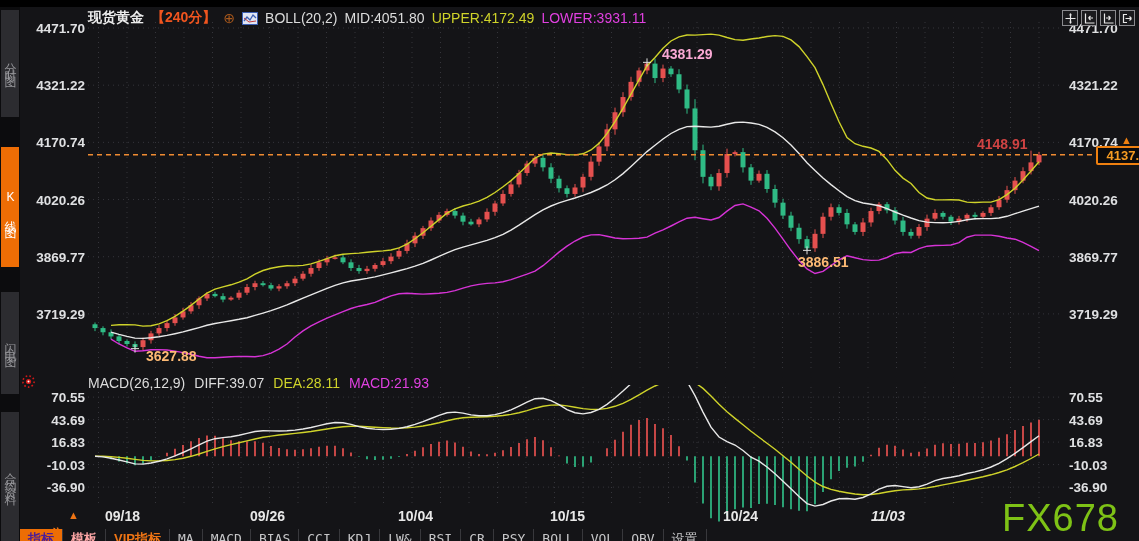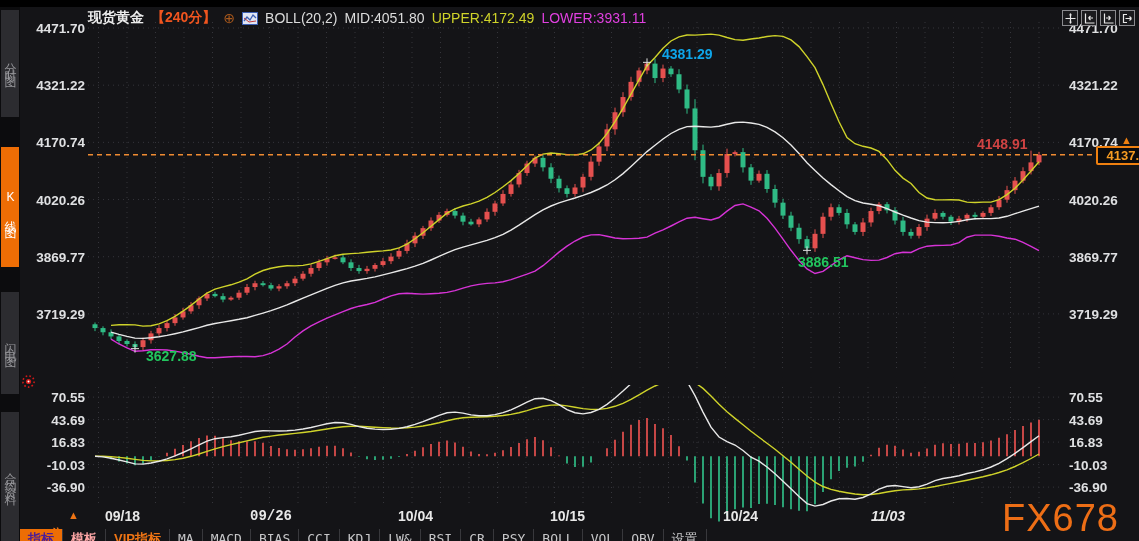--- a/index.html
+++ b/index.html
@@ -23,21 +23,21 @@
   .circle-plus{color:#a8581c;font-size:14px;line-height:14px;}
   
   .topicons{position:absolute;right:4px;top:3px;display:flex;gap:3px;z-index:6;}
   .icobox{width:14px;height:14px;border:1px solid #8a8a8e;background:#1a1a1d;display:flex;
           align-items:center;justify-content:center;cursor:pointer;}
   
   .macdhdr{position:absolute;left:88px;top:368px;display:flex;gap:9px;font-size:14px;z-index:6;white-space:nowrap;}
   .macdhdr .w{color:#dcdcdc;} .macdhdr .y{color:#cfd32a;} .macdhdr .m{color:#e040e0;}
   
   .ann{position:absolute;font-size:14px;font-weight:700;z-index:6;white-space:nowrap;}
-  .ann.red1{color:#0ea5e9;text-align:right;} .ann.red2{color:#d04343;} .ann.grn{color:#22c55e;}
+  .ann.red1{color:#f9a8d4;text-align:right;} .ann.red2{color:#d04343;} .ann.grn{color:#fdba74;}
   .pricetag{position:absolute;left:1096px;top:139px;width:68px;height:19px;z-index:7;
             border:2px solid #ef8010;background:#0b0b0d;color:#f59b22;font-size:13px;font-weight:700;
             display:flex;align-items:center;justify-content:center;border-radius:2px;box-sizing:border-box;}
   .tagarrow{position:absolute;left:1121px;top:127px;color:#ef8010;font-size:11px;z-index:7;}
   
   .alertdot{position:absolute;left:22px;top:367px;z-index:6;}
   
   .xaxis{position:absolute;left:0;top:498px;width:1139px;height:24px;z-index:6;}
   .xlabel{position:absolute;top:3px;font-size:14px;font-weight:700;color:#e8e8e8;}
   .period-lab{position:absolute;left:26px;top:21px;font-size:14px;font-weight:700;color:#ee7414;}
@@ -45,21 +45,21 @@
   
   .toolbar{position:absolute;left:20px;top:522px;height:19px;display:flex;z-index:6;}
   .tb-item{display:flex;align-items:center;padding:0 8px;font-size:13px;color:#c6c6c8;
            border-right:1px solid #38383c;cursor:pointer;white-space:nowrap;
            font-family:"DejaVu Sans Mono","Liberation Sans",monospace;}
   .tb-item.cjk{font-family:"Liberation Sans",sans-serif;}
   .tb-item.active{background:#ed6d05;color:#4c1d95;font-weight:700;padding-left:8px;}
   .tb-item.vip{color:#ee7414;font-weight:700;}
   .tb-item.plain{color:#fca5a5;font-weight:700;}
   
-  .watermark{position:absolute;right:20px;bottom:8px;font-size:38px;color:#f97316;letter-spacing:1px;
+  .watermark{position:absolute;right:20px;bottom:8px;font-size:38px;color:#84cc16;letter-spacing:1px;
              z-index:5;font-weight:400;opacity:.95;}
   #plot{position:absolute;left:0;top:0;z-index:1;}
 </style>
 </head>
 <body>
 
 <div class="app">
 
   <svg id="plot" width="1139" height="541">
       <defs>
@@ -588,20 +588,26 @@
         </svg>
     </span>
     <span class="icobox">
       <svg width="11" height="11">
           <path d="M5 1.5H1.5v8H5" stroke="#e8e8e8" fill="none" stroke-width="1.2"></path>
       <path d="M3.5 5.5h6M9.5 5.5l-2-2M9.5 5.5l-2 2" stroke="#e8e8e8" fill="none" stroke-width="1.1"></path>
         </svg>
     </span>
   </div>
 
+  <div class="macdhdr">
+    <span class="w">MACD(26,12,9)</span>
+    <span class="w">DIFF:39.07</span>
+    <span class="y">DEA:28.11</span>
+    <span class="m">MACD:21.93</span>
+  </div>
 
   <span class="ann red1" style="left:662px;top:39px;">4381.29</span>
   <span class="ann red2" style="left:977px;top:129px;">4148.91</span>
   <span class="ann grn" style="left:798px;top:247px;">3886.51</span>
   <span class="ann grn" style="left:146px;top:341px;">3627.88</span>
 
   <div class="pricetag">4137.91</div>
   <span class="tagarrow">▲</span>
 
   <span class="alertdot">
@@ -609,21 +615,21 @@
         <circle cx="6.5" cy="6.5" r="5.6" fill="none" stroke="#d21a1a" stroke-width="1.6" stroke-dasharray="1.6 2.2"></circle>
     <circle cx="6.5" cy="6.5" r="2.6" fill="#d21a1a"></circle>
         <circle cx="6.5" cy="6.5" r="1" fill="#fff"></circle>
       </svg>
   </span>
 
   <div class="xaxis">
     <span class="period-lab">240分</span>
     <span class="period-arrow">▲</span>
     <span class="xlabel" style="left:105px;">09/18</span>
-    <span class="xlabel" style="left:250px;font-family:Liberation Mono, monospace;">09/26</span>
+    <span class="xlabel" style="left:250px;">09/26</span>
     <span class="xlabel" style="left:398px;">10/04</span>
     <span class="xlabel" style="left:550px;">10/15</span>
     <span class="xlabel" style="left:723px;">10/24</span>
     <span class="xlabel" style="left:871px;font-style:italic;">11/03</span>
   </div>
 
   <div class="toolbar" id="toolbar">
       <div class="tb-item cjk active">指标</div>
       <div class="tb-item cjk plain">模板</div>
       <div class="tb-item cjk vip">VIP指标</div>

